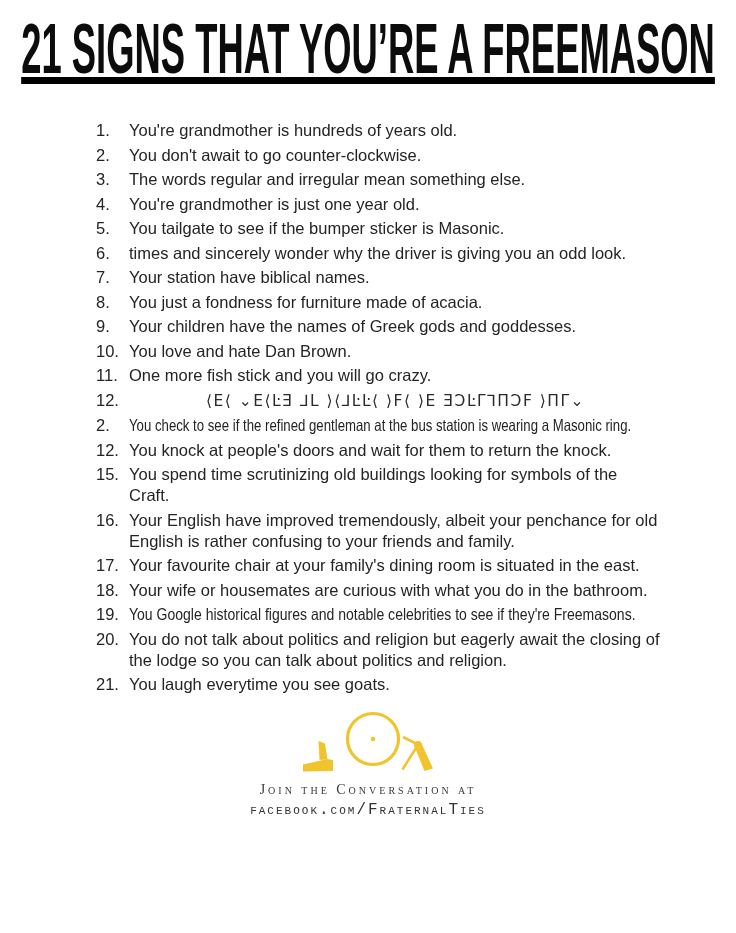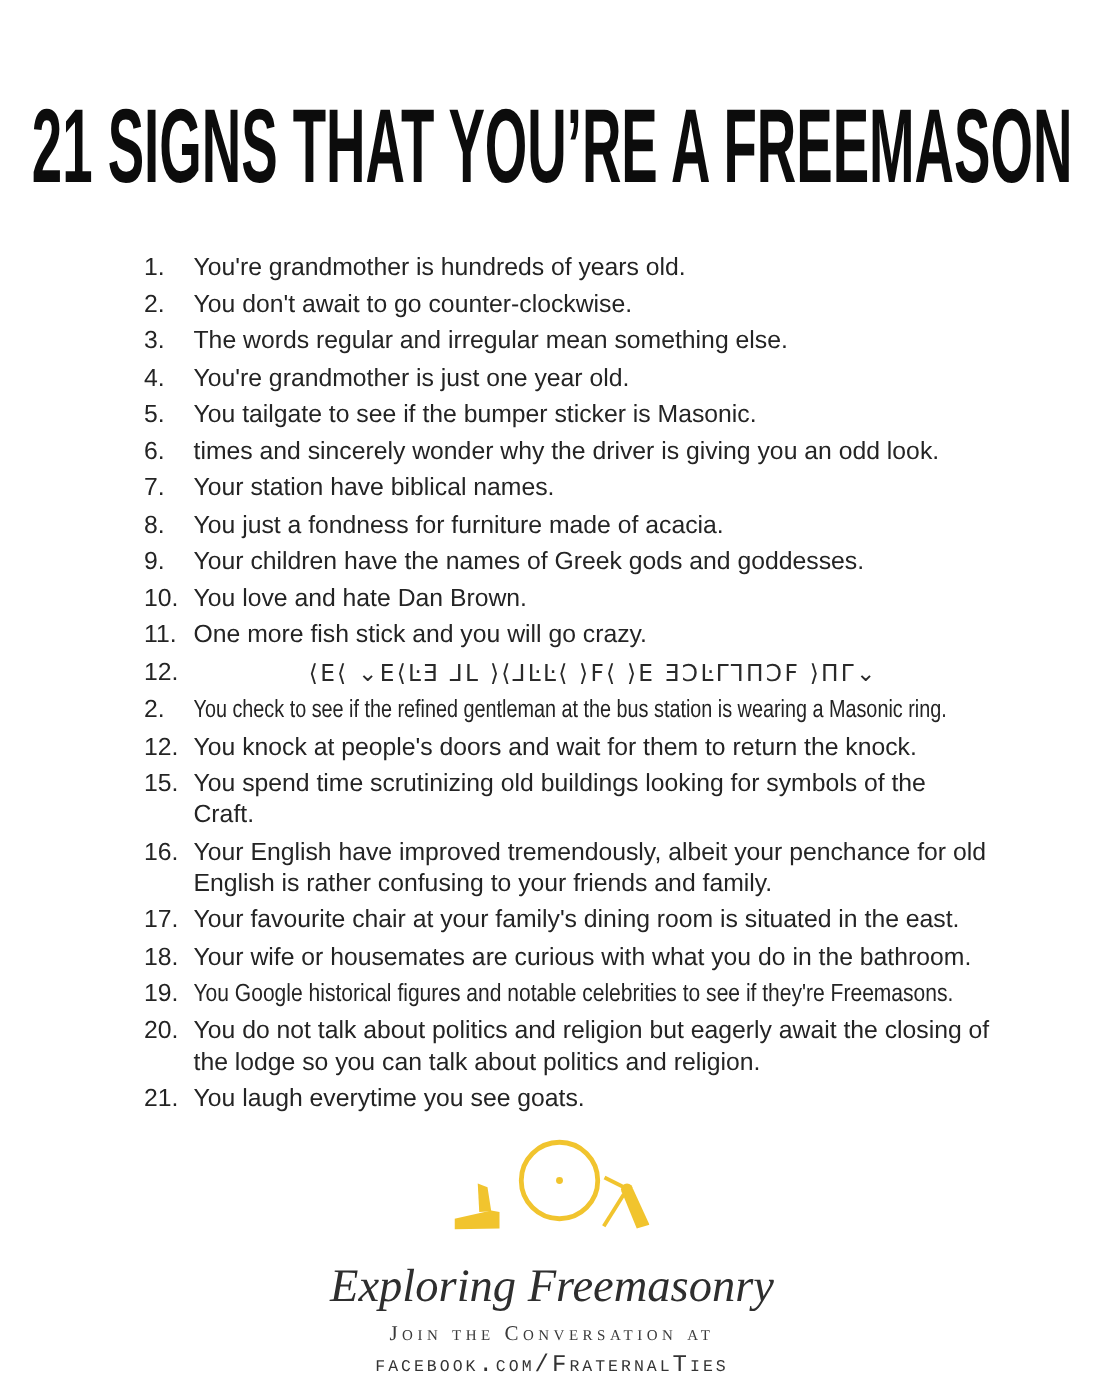--- a/index.html
+++ b/index.html
@@ -5,22 +5,22 @@
   html,body{margin:0;padding:0;}
   body{
     width:736px;height:933px;background:#ffffff;overflow:hidden;
     font-family:"Liberation Sans",sans-serif;
     -webkit-font-smoothing:antialiased;
   }
   .page{width:736px;height:933px;position:relative;}
 
   
   .title-wrap{
-    margin-top:66px;height:62px;
-    display:flex;justify-content:center;align-items:center;
+    margin-top:18px;height:62px;
+    display:flex;justify-content:center;align-items:center;text-decoration:underline;
   }
   .title{
     font-weight:bold;font-size:70px;line-height:62px;color:#0c0c0c;
     white-space:nowrap;transform:scaleX(0.52);transform-origin:50% 50%;
     letter-spacing:0;
   }
 
   
   .signs{
     margin:40px 0 0 96px;padding:0;list-style:none;width:566px;
@@ -215,18 +215,17 @@
         <circle class="gold-fill" cx="70" cy="28" r="2.3"></circle>
       </g>
       <g>
         <circle class="gold-fill" cx="115" cy="34" r="4"></circle>
         <line class="gold-stroke" x1="100" y1="26" x2="114" y2="33" stroke-width="2.6"></line>
         <line class="gold-stroke" x1="113" y1="37" x2="99.5" y2="58.5" stroke-width="2.6"></line>
         <polygon class="gold-fill" points="112.5,38 119,33.5 130,57.5 121.5,60"></polygon>
       </g>
     </svg>
 
-    <div class="brand">Exploring Freemasonry</div>
     <div class="cta">Join the Conversation at</div>
     <div class="url">facebook.com/FraternalTies</div>
   </div>
 
 </div>
 
 </body></html>

